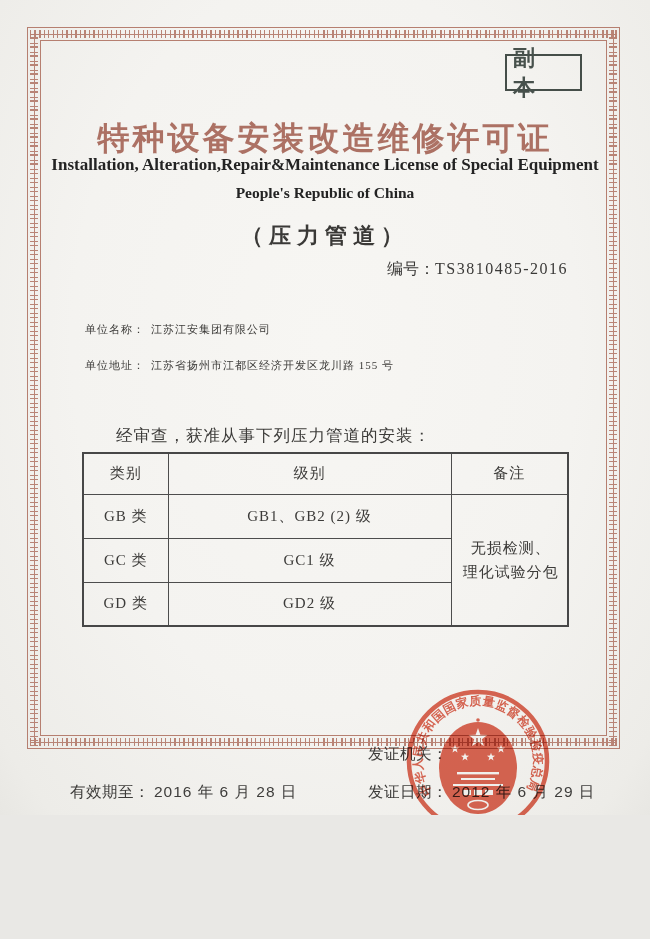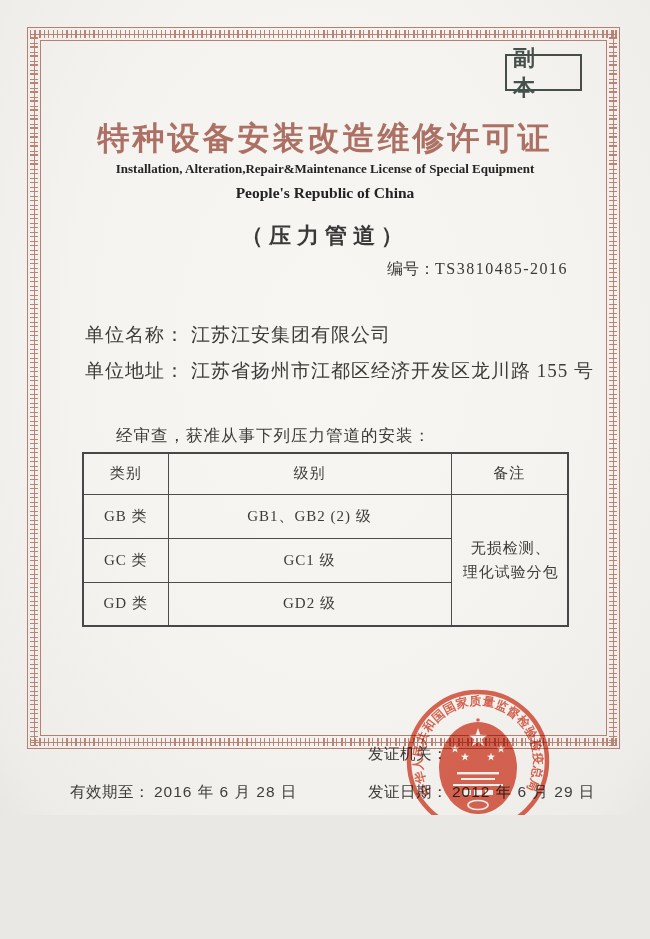--- a/index.html
+++ b/index.html
@@ -53,34 +53,34 @@
     position:absolute;top:80px;left:0;width:100%;text-align:center;
     font-family:"Liberation Sans", sans-serif;font-weight:bold;
     font-size:30px;letter-spacing:7px;color:#ac7164;
   }
   .t-title{
     position:absolute;top:117px;left:0;width:100%;text-align:center;
     font-family:"Liberation Sans", sans-serif;font-weight:bold;
     font-size:32px;letter-spacing:3px;color:#ac7164;
   }
   .t-en{position:absolute;left:0;width:100%;text-align:center;font-weight:bold;color:#232323;}
-  .t-en1{top:161px;font-size:13px;}
+  .t-en1{top:155px;font-size:17px;}
   .t-en2{top:184px;font-size:15.5px;}
   .t-category{
     position:absolute;top:221px;left:0;width:100%;text-align:center;
     font-size:22px;font-weight:bold;letter-spacing:6px;color:#3a3937;
   }
   .license-line{
     position:absolute;top:259px;left:0;right:82px;text-align:right;
     font-size:16px;color:#3a3937;
   }
   .license-line .num{letter-spacing:1.5px;}
 
   
-  .field{position:absolute;left:85px;font-size:19px;color:#3c3b39;letter-spacing:1px;}
+  .field{position:absolute;left:85px;font-size:11px;color:#3c3b39;letter-spacing:1px;}
   .field .lbl{margin-right:6px;}
   .f-name{top:322px;}
   .f-addr{top:358px;}
   .intro{position:absolute;left:116px;top:425px;font-size:16.5px;letter-spacing:1px;color:#3c3b39;}
 
   
   .lic-table{
     position:absolute;left:82px;top:452px;width:485px;
     border-collapse:collapse;table-layout:fixed;
     font-size:15px;color:#3c3b39;

